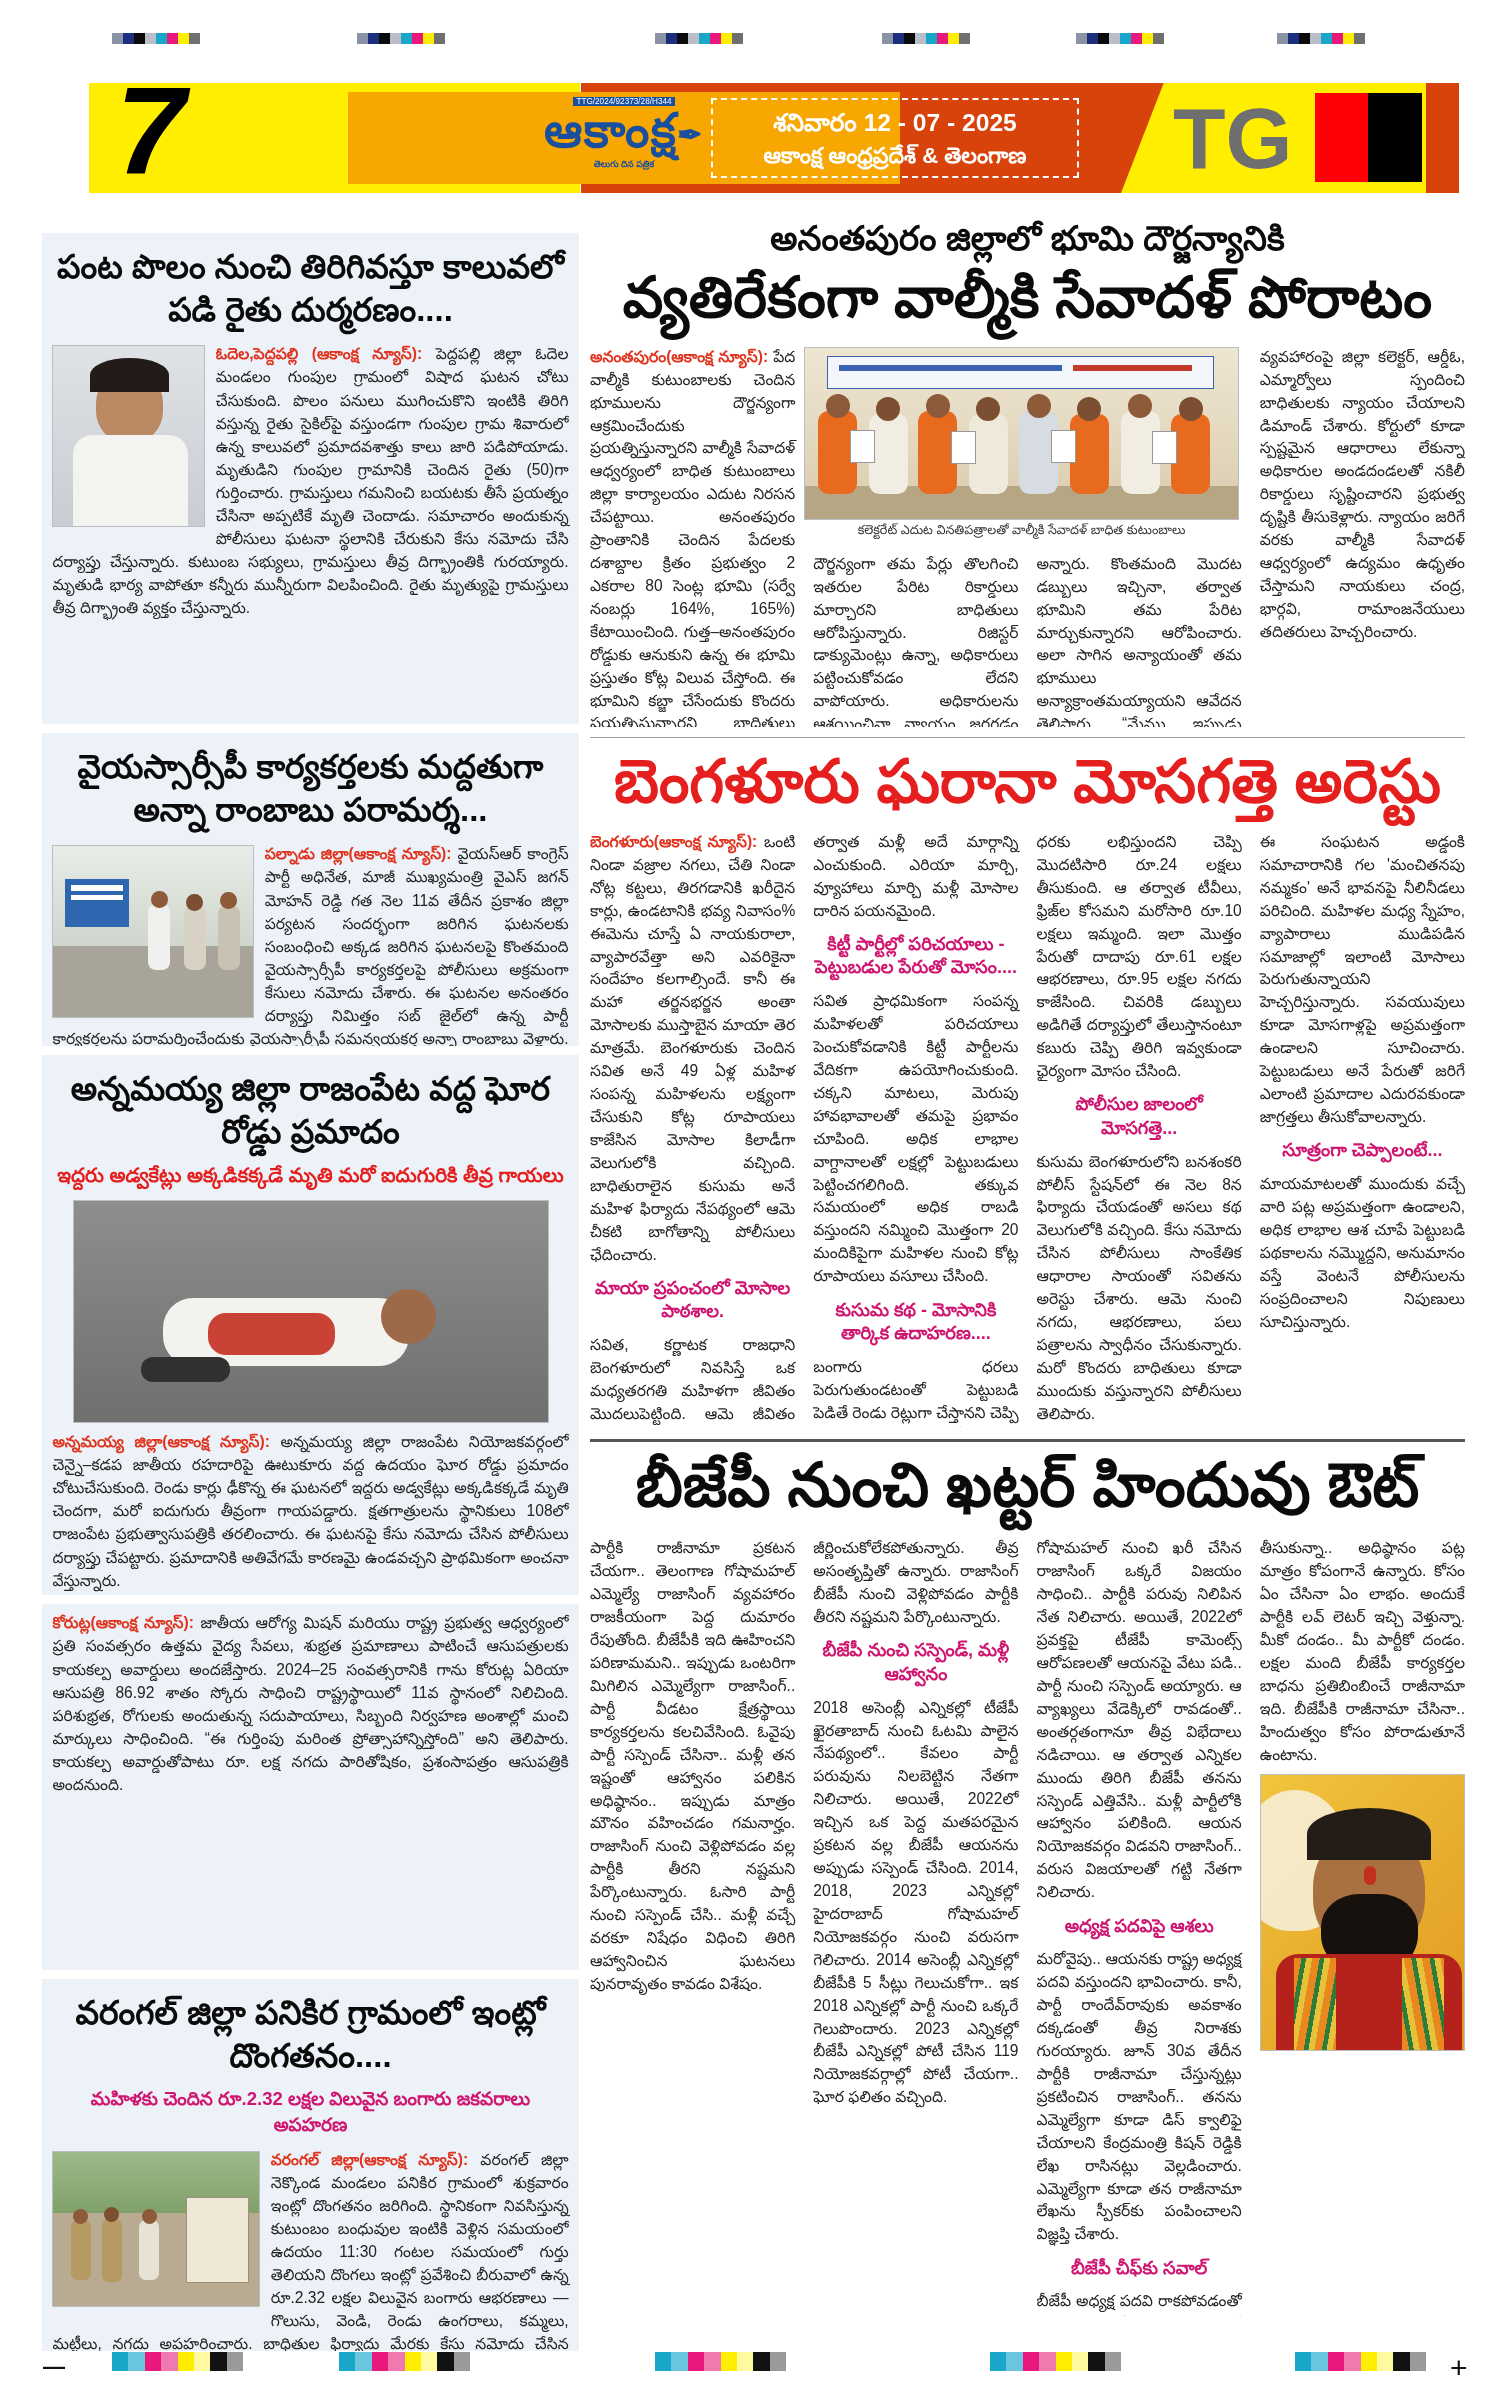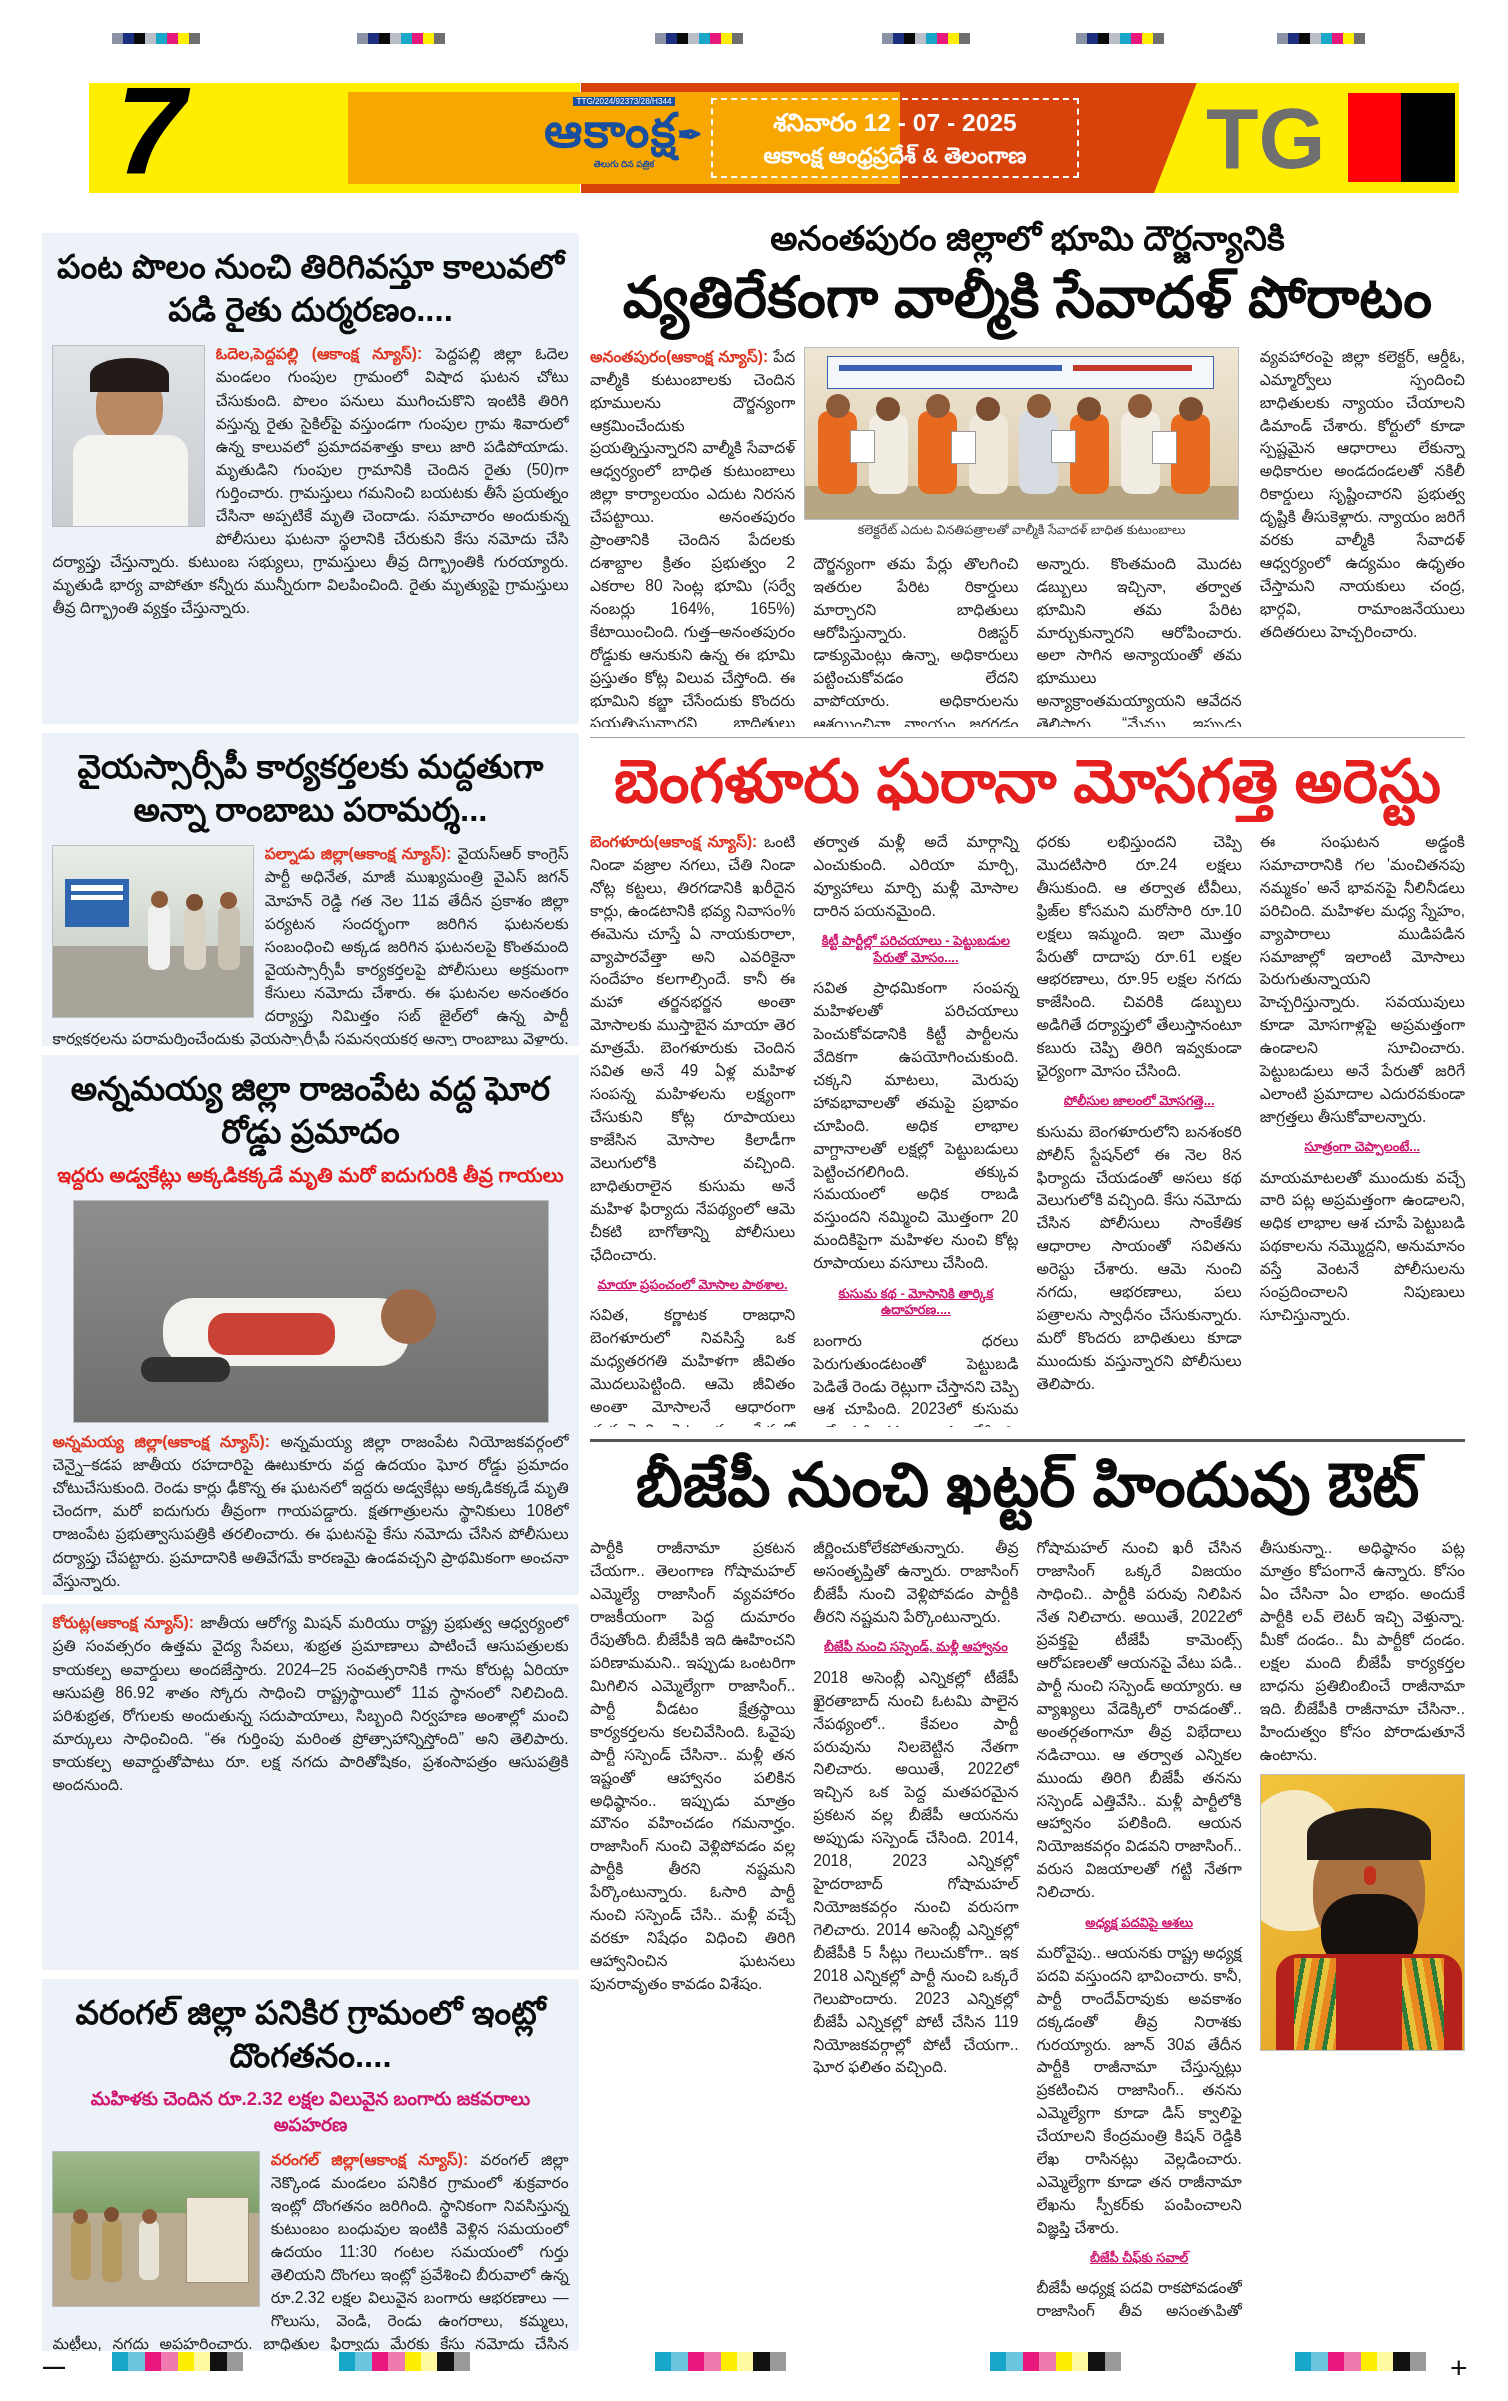--- a/index.html
+++ b/index.html
@@ -21,21 +21,21 @@
   .hdr-seven { position:absolute; left:27px; top:-15px; font-size:125px; font-weight:900; color:#000; font-style:italic; line-height:1; }
   .hdr-red { position:absolute; left:581px; top:83px; width:878px; height:110px; background:#d8420b; }
   .hdr-orange { position:absolute; left:348px; top:92px; width:552px; height:92px; background:#f7a700; z-index:3; text-align:center; }
   .masthead-reg { display:block; font-size:8.2px; color:#ffffff; background:#1a4fa0; width:max-content; margin:4.5px auto 0; padding:0 3px; line-height:9.7px; }
   .masthead-title { font-size:48px; font-weight:900; color:#1a4fa0; line-height:49px; letter-spacing:1.5px; }
   .pen-icon { font-size:30px; color:#1a4fa0; vertical-align:middle; }
   .masthead-tagline { display:block; font-size:9px; color:#1a4fa0; font-weight:bold; }
   .hdr-datebox { position:absolute; left:711px; top:98px; width:368px; height:80px; border:2.2px dashed #fff; z-index:4; text-align:center; color:#fff; font-weight:bold; padding-top:7.4px; }
   .hdr-dateline { font-size:24.6px; line-height:31px; }
   .hdr-edition { font-size:22px; line-height:36px; }
-  .hdr-tg-wrap { position:absolute; left:1154px; top:83px; width:305px; height:110px; background:#ffee00; clip-path:polygon(14% 0,100% 0,100% 100%,0 100%); z-index:2; }
+  .hdr-tg-wrap { position:absolute; left:1121px; top:83px; width:305px; height:110px; background:#ffee00; clip-path:polygon(14% 0,100% 0,100% 100%,0 100%); z-index:2; }
   .hdr-tg { position:absolute; left:52px; top:4.5px; font-size:86px; font-weight:900; color:#6f6f6f; line-height:101px; }
   .hdr-redblock { position:absolute; left:194px; top:10.4px; width:54px; height:89px; background:#ff0004; }
   .hdr-blackblock { position:absolute; left:247px; top:10.4px; width:54px; height:89px; background:#000; }
 
   
   .left-col { position:absolute; left:42px; top:211px; width:537px; }
   .l-article { background:#edf2f8; margin-bottom:9px; padding:7.4px 10.4px; overflow:hidden; }
   .l-headline { font-size:33px; font-weight:900; color:#0b0b0b; text-align:center; line-height:1.32; padding:4.5px 0 10.4px; }
   .l-subhead-red { font-size:20px; font-weight:bold; color:#e51e1e; text-align:center; padding-bottom:7.4px; }
   .l-subhead-magenta { font-size:18.6px; font-weight:bold; color:#cf1670; text-align:center; padding-bottom:7.4px; }
@@ -49,21 +49,21 @@
   
   .sh { position:absolute; }
 
   
   .main-col { position:absolute; left:590px; top:211px; width:875px; }
   .v-kicker { font-size:34px; font-weight:900; text-align:center; color:#0b0b0b; line-height:1.2; margin-top:7.4px; }
   .v-headline { font-size:57px; font-weight:900; text-align:center; color:#0b0b0b; line-height:1.15; margin:6px 0 15px; }
   .col-row { display:flex; gap:18px; overflow:hidden; }
   .ncol { flex:1; font-size:15.6px; line-height:1.47; text-align:justify; color:#222; }
   .ncol p { margin-bottom:7.4px; }
-  .m-subhead { font-size:13px; font-weight:bold; color:#cf1670; text-align:center; line-height:1.3; margin:10.4px 0;text-decoration:underline; }
+  .m-subhead { font-size:18px; font-weight:bold; color:#cf1670; text-align:center; line-height:1.3; margin:10.4px 0; }
   .valmiki-body { height:381px; position:relative; }
   .pad-photo { padding-top:207px; }
   .v-photo { position:absolute; left:214px; top:1.5px; width:435px; height:173px; z-index:5; }
   .v-caption { position:absolute; left:214px; top:176px; width:435px; font-size:12.7px; text-align:center; color:#333; background:#fff; line-height:1.3; z-index:5; }
   .rule-thin { border-top:1.5px solid #9aa0a6; margin:10.4px 0 3px; }
   .rule-thick { border-top:3.7px solid #555; margin:12px 0 4.5px; }
   .b-headline { font-size:60px; font-weight:900; color:#e51e1e; text-align:center; line-height:1.1; margin:10.4px 0 16.4px; }
   .bangalore-body { height:596px; }
   .bjp-headline { font-size:61px; font-weight:900; color:#0b0b0b; text-align:center; line-height:1.1; margin:10.4px 0 18px; }
   .bjp-body { height:779px; }

